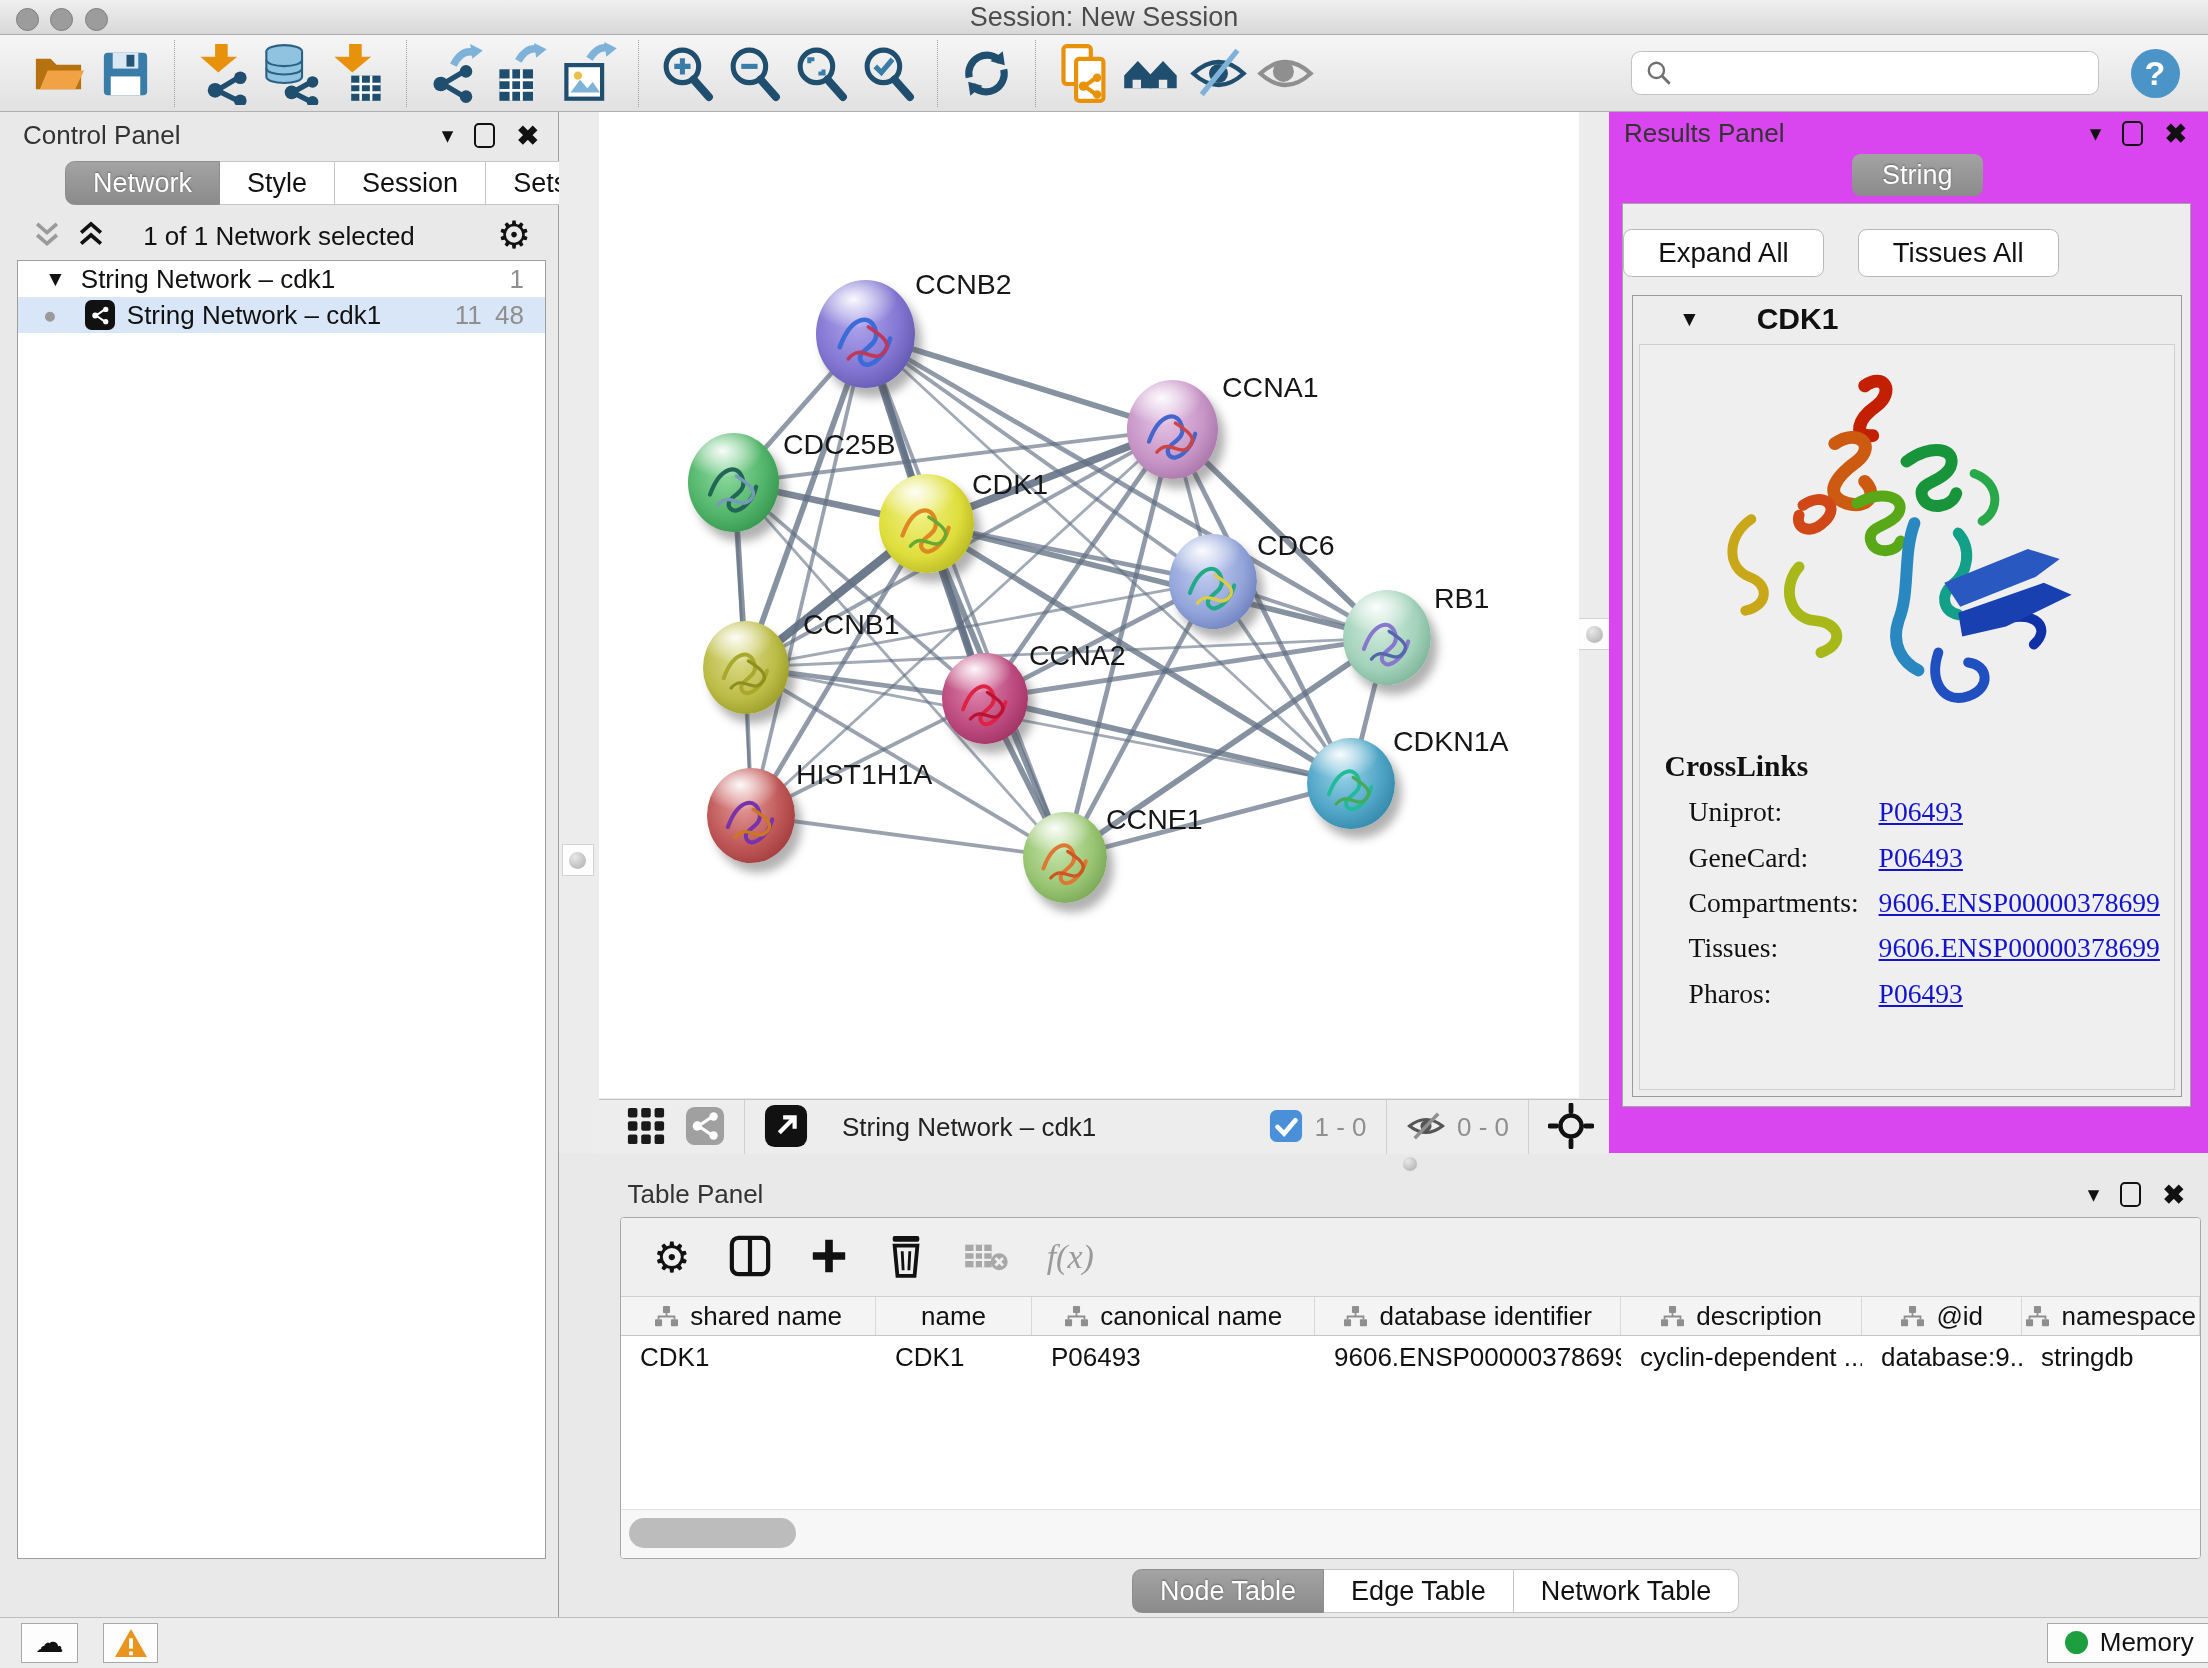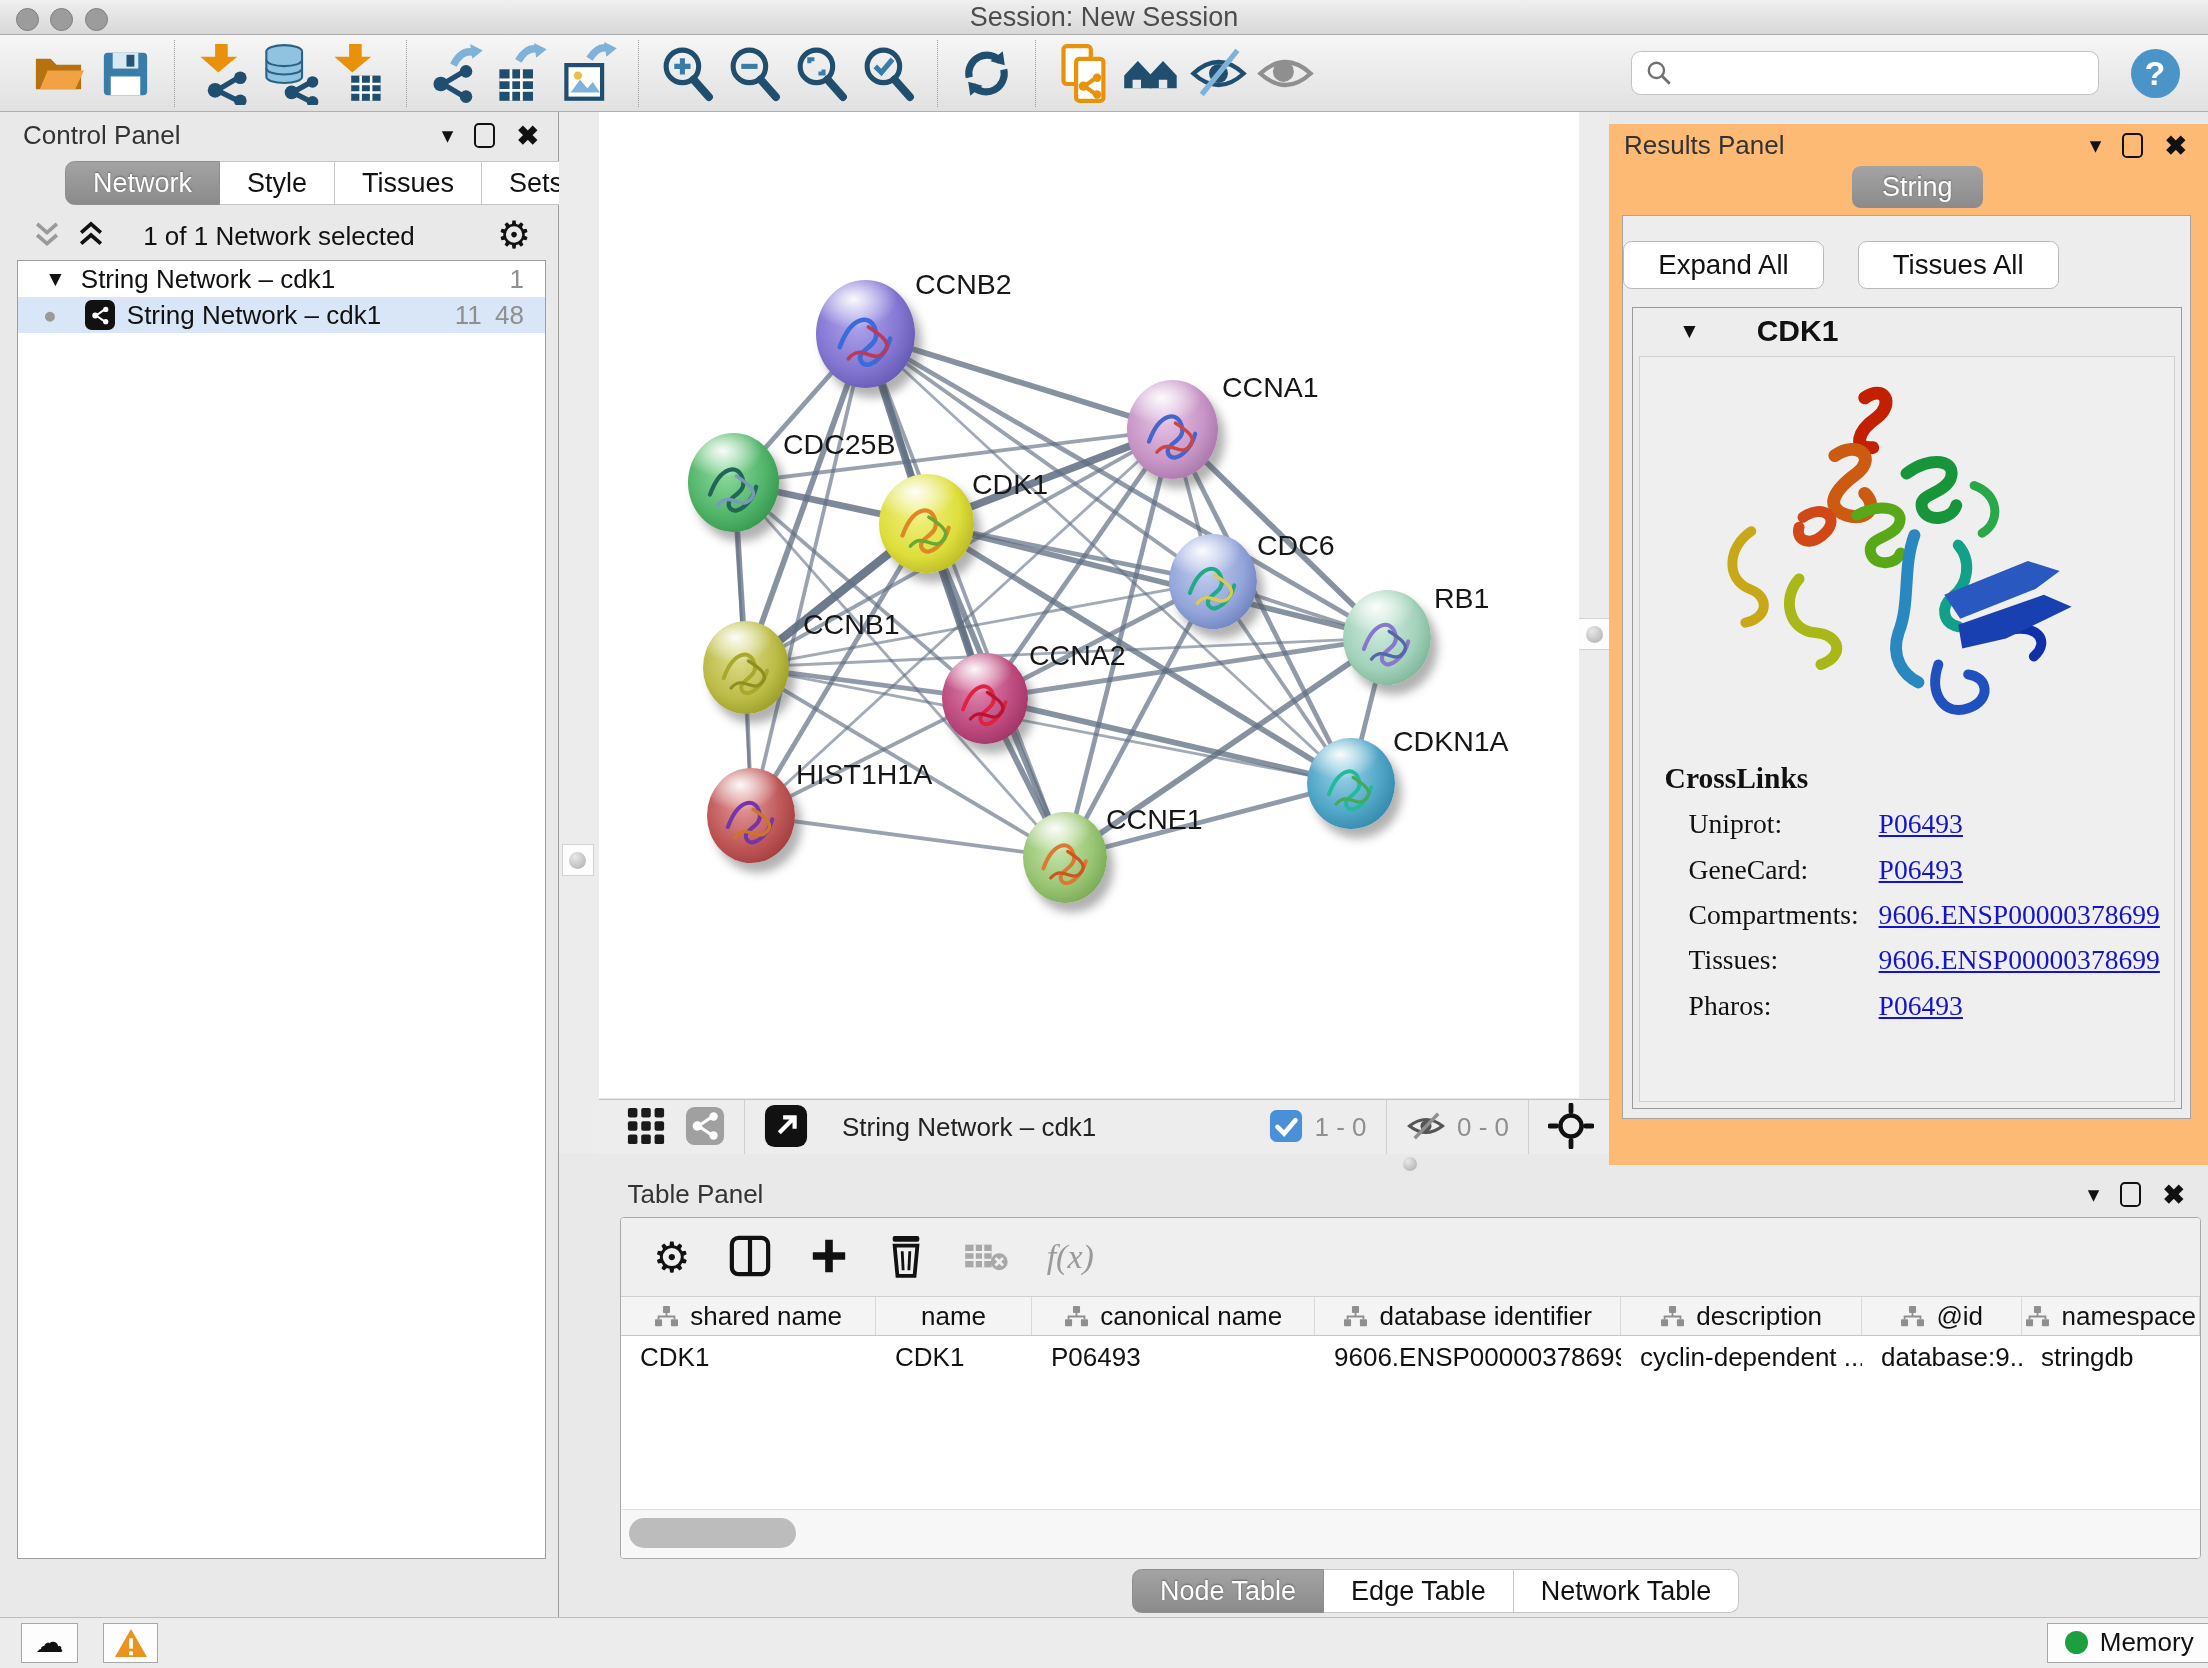--- a/index.html
+++ b/index.html
@@ -75,21 +75,21 @@
   .node{position:absolute;border-radius:50%;}
   .nsquig{position:absolute;left:14%;top:22%;width:72%;height:64%;}
   .nlabel{position:absolute;font-size:28.5px;color:#161616;white-space:nowrap;}
   
   .nv-toolbar{position:absolute;left:599px;top:1099px;width:1010px;height:55px;background:#ededed;
               border-top:1px solid #c2c2c2;display:flex;align-items:center;box-sizing:border-box;}
   .nv-sep{width:0;height:54px;border-left:1px solid #cfcfcf;margin:0 19px;}
   .nv-title{font-size:26px;margin-left:34px;color:#222;}
   .nv-count{font-size:26px;color:#8f8f8f;margin-left:11.4px;}
   
-  .results-panel{position:absolute;left:1609px;top:124px;width:599px;height:1041px;background:#fdba74;}
+  .results-panel{position:absolute;left:1609px;top:112px;width:599px;height:1041px;background:#d946ef;}
   .rp-head{position:relative;height:38px;}
   .rp-head .phead-title{position:absolute;left:15px;top:5.7px;}
   .rp-head .phead-icons{right:21px;top:5.7px;}
   .string-tab{position:absolute;left:243px;top:42px;height:42px;line-height:42px;padding:0 30px;
               background:linear-gradient(#a3a3a3,#8b8b8b);color:#fff;font-size:27px;border-radius:8.6px;
               text-shadow:0 -1px 1.9px rgba(0,0,0,.35);}
   .res-box{position:absolute;left:13.3px;top:91px;width:569px;height:904px;background:#ededed;
            border:1px solid #a5a5a5;box-sizing:border-box;}
   .btn-row{display:flex;justify-content:flex-start;gap:34px;margin-top:25px;}
   .rbtn{height:46px;line-height:46px;padding:0 34px;background:#fff;border:1px solid #b8b8b8;
@@ -317,21 +317,21 @@
       <span class="phead-title">Control Panel</span>
       <span class="phead-icons">
         <span class="i-collapse">▾</span>
         <span class="i-float"></span>
         <span class="i-close">✖</span>
       </span>
     </div>
     <div class="segwrap cp-tabs">
         <div class="seg sel">Network</div>
         <div class="seg">Style</div>
-        <div class="seg">Tissues</div>
+        <div class="seg">Session</div>
         <div class="seg">Sets</div>
       </div>
     <div class="tree-head">
       <span class="chev" style="left:32px">
         <svg width="30" height="32" viewBox="0 0 24 26">
             <path d="M4 4l8 7 8-7M4 13l8 7 8-7" fill="none" stroke="#9a9a9a" stroke-width="3"></path>
           </svg>
       </span>
       <span class="chev" style="left:76px">
         <svg width="30" height="32" viewBox="0 0 24 26">

